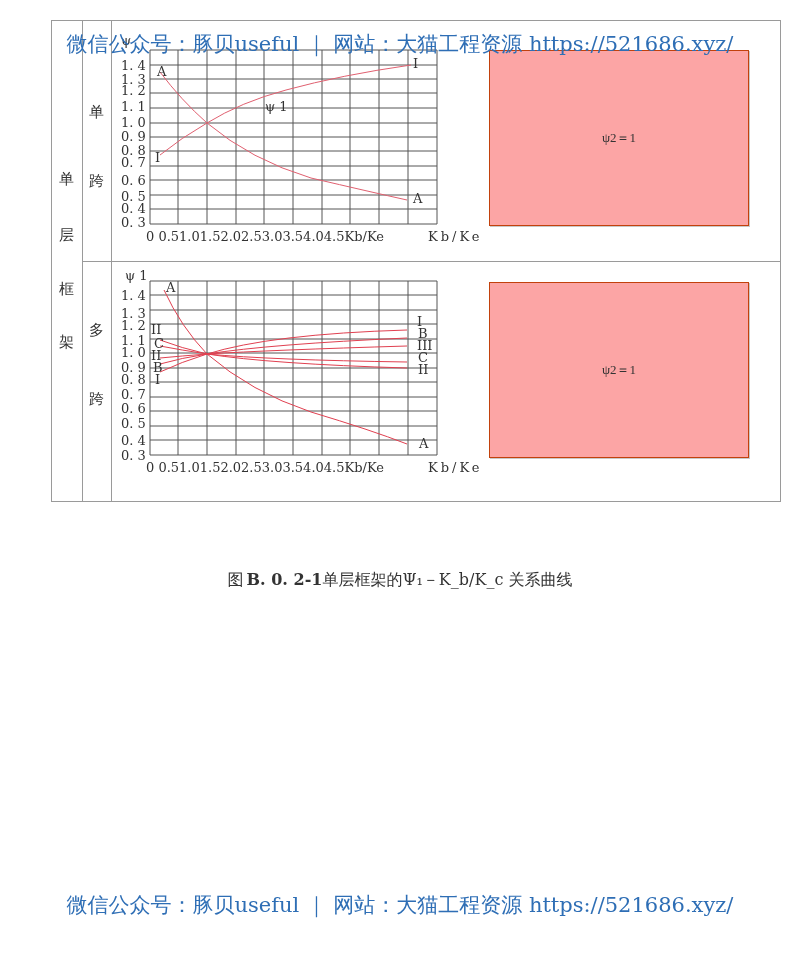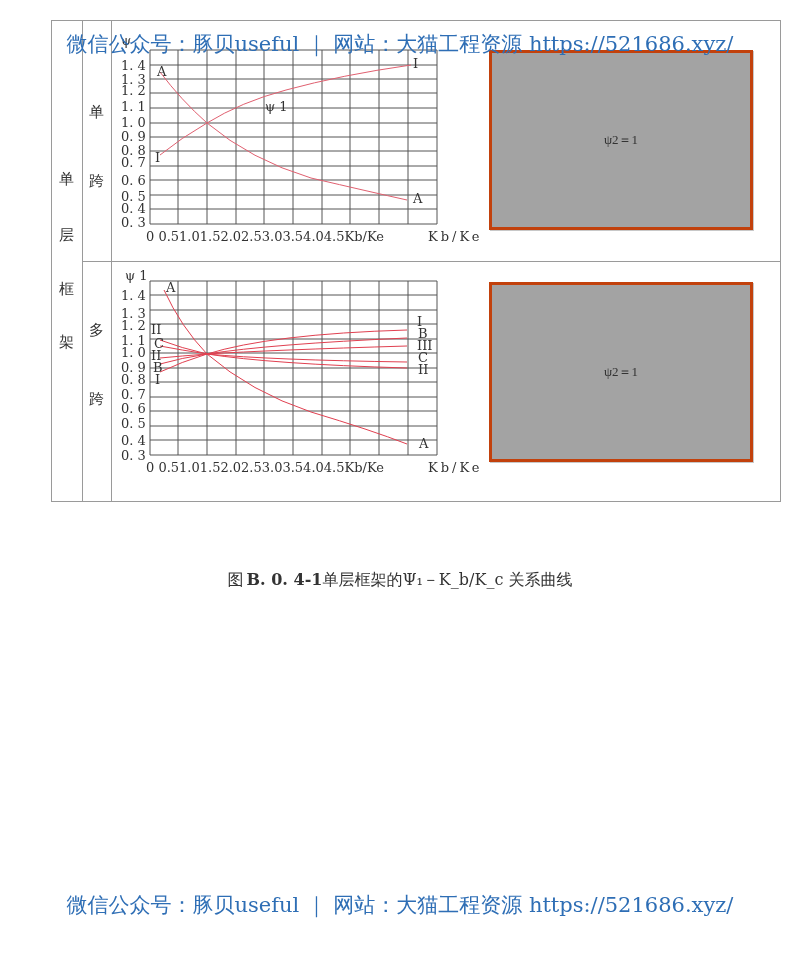--- a/index.html
+++ b/index.html
@@ -2,21 +2,21 @@
 <html><head>
 <meta charset="utf-8">
 <style>
   html,body{margin:0;padding:0;background:#fff;}
   body{width:800px;height:967px;position:relative;overflow:hidden;font-family:"DejaVu Serif","Liberation Serif",serif;color:#222;}
   .abs{position:absolute;}
   .frame{position:absolute;left:51px;top:20px;width:730px;height:482px;border:1px solid #9a9a9a;box-sizing:border-box;}
   .vline{position:absolute;width:1px;background:#9a9a9a;}
   .hline{position:absolute;height:1px;background:#9a9a9a;}
   .vlabel{position:absolute;font-size:15px;color:#333;font-family:"DejaVu Serif",serif;}
-  .psi-box{position:absolute;border:3px solid #c2410c;box-shadow:1px 1px 0 #c8c8c8;background:#a3a3a3;}
+  .psi-box{position:absolute;border:1px solid #c2410c;box-shadow:1px 1px 0 #c8c8c8;background:#fca5a5;}
   .psi-text{position:absolute;left:0;right:0;top:50%;transform:translateY(-50%);text-align:center;font-size:13px;color:#333;font-family:"Liberation Serif",serif;}
   .caption{position:absolute;left:0;width:800px;top:570px;text-align:center;font-size:16px;color:#333;font-family:"DejaVu Serif",serif;}
   .watermark{position:absolute;left:0;width:800px;text-align:center;font-size:21px;color:#2e6eb5;font-family:"DejaVu Serif","Liberation Serif",serif;letter-spacing:0px;white-space:nowrap;}
   svg text{font-family:"DejaVu Serif","Liberation Serif",serif;}
 </style>
 </head>
 <body>
 
 <div class="frame"></div>
 <div class="vline" style="left:82px;top:20px;height:482px;"></div>
@@ -164,17 +164,17 @@
     <text x="308" y="186">A</text>
   </g>
 </svg>
 <div class="abs" style="left:428px;top:460px;font-size:13px;color:#333;letter-spacing:3px;font-family:'DejaVu Serif',serif;">Kb/Ke</div>
 
 <div class="psi-box" style="left:489px;top:282px;width:258px;height:174px;">
   <div class="psi-text">ψ2＝1</div>
 </div>
 
 <div class="caption">
-  <span>图</span><span style="font-weight:bold;margin-left:3px;">B. 0. 4-1</span><span style="">单层框架的Ψ₁－K_b/K_c 关系曲线</span>
+  <span>图</span><span style="font-weight:bold;margin-left:3px;">B. 0. 2-1</span><span style="">单层框架的Ψ₁－K_b/K_c 关系曲线</span>
 </div>
 
 <div class="watermark" style="top:30px;">微信公众号：豚贝useful ｜ 网站：大猫工程资源 https://521686.xyz/</div>
 <div class="watermark" style="top:891px;">微信公众号：豚贝useful ｜ 网站：大猫工程资源 https://521686.xyz/</div>
 
 </body></html>

